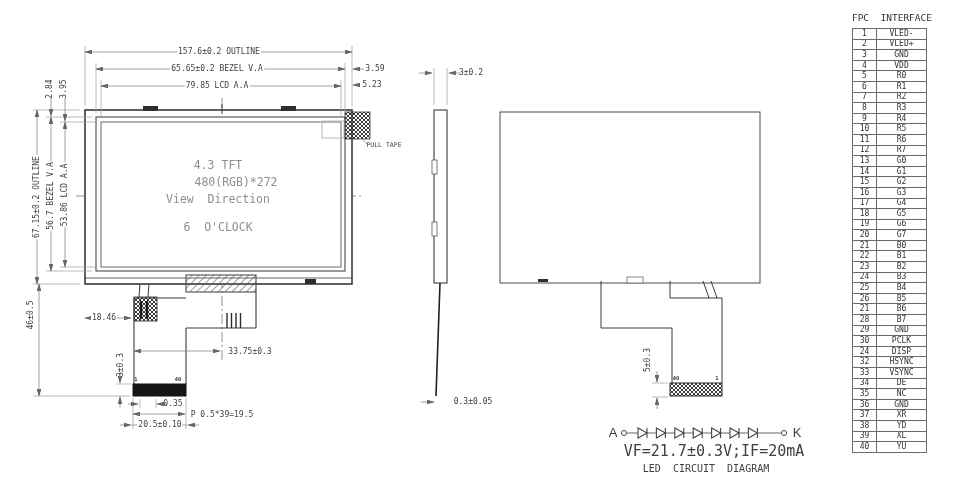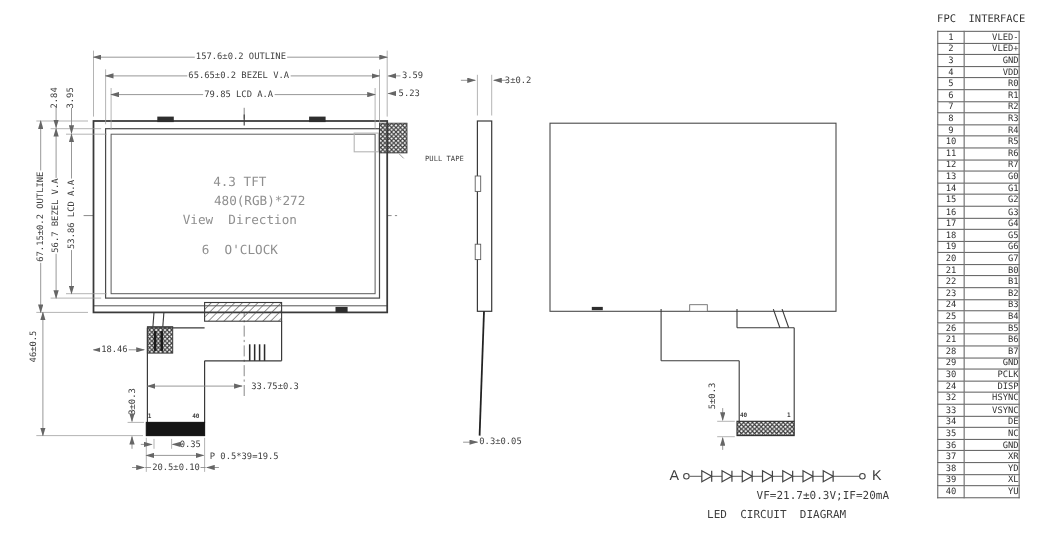--- a/index.html
+++ b/index.html
@@ -5,37 +5,37 @@
   html,body{margin:0;padding:0;background:#fff;}
   #stage{position:relative;width:961px;height:496px;background:#fff;overflow:hidden;
          font-family:"DejaVu Sans Mono",monospace;}
   #stage svg{position:absolute;left:0;top:0;z-index:1;}
   .lbl{position:absolute;z-index:2;transform:translate(-50%,-50%);
        font:8px "DejaVu Sans Mono",monospace;color:#3f3f3f;background:#fff;
        padding:0 1px;white-space:pre;line-height:1;}
   .lbl.v{transform:translate(-50%,-50%) rotate(-90deg);}
   .lbl.nobg{background:transparent;}
   .lbl.pin{font-size:5.5px;font-weight:bold;padding:0;background:transparent;}
-  .lbl.small{font-size:6.5px;margin-left:20px;}
+  .lbl.small{font-size:6.5px;}
   .scr{position:absolute;z-index:2;transform:translate(-50%,-50%);
        font:11.5px "DejaVu Sans Mono",monospace;color:#8f8f8f;white-space:pre;line-height:1;}
   .led-term{position:absolute;z-index:2;transform:translate(-50%,-50%);
        font:13px "Liberation Sans",sans-serif;color:#3f3f3f;}
   .led-txt{position:absolute;z-index:2;transform:translate(-50%,-50%);
        font:10px "DejaVu Sans Mono",monospace;color:#3f3f3f;white-space:pre;}
   
   .fpc{position:absolute;left:846px;top:12px;width:86px;z-index:2;}
   .fpc-title{display:block;text-align:right;font:9.5px "DejaVu Sans Mono",monospace;
        color:#333;white-space:pre;margin-bottom:5px;}
   table.pins{border-collapse:collapse;margin-left:6px;width:74px;
        border:1px solid #444;table-layout:fixed;}
   table.pins td{border:1px solid #6a6a6a;font:8px "DejaVu Sans Mono",monospace;
        color:#333;height:9.6px;padding:0;line-height:1;overflow:hidden;}
   td.c-no{width:23px;text-align:center;}
-  td.c-nm{width:49px;text-align:right;padding-left:3px;}
+  td.c-nm{width:49px;text-align:center;padding-left:3px;}
 </style>
 </head>
 <body>
 
 <div id="stage">
 
   <svg width="961" height="496" viewBox="0 0 961 496">
     <defs>
       <marker id="arr" viewBox="0 0 10 6" refX="9" refY="3" markerWidth="10" markerHeight="6" orient="auto-start-reverse">
           <path d="M0,0 L10,3 L0,6 Z" fill="#666"></path>
@@ -203,29 +203,29 @@
   <span class="lbl small nobg" style="left:384px;top:145px">PULL TAPE</span>
   <span class="lbl pin" style="left:136px;top:380px">1</span>
   <span class="lbl pin" style="left:178px;top:380px">40</span>
 
   <span class="scr" style="left:218px;top:166px">4.3 TFT</span>
   <span class="scr" style="left:236px;top:183px">480(RGB)*272</span>
   <span class="scr" style="left:218px;top:200px">View  Direction</span>
   <span class="scr" style="left:218px;top:228px">6  O'CLOCK</span>
 
   <span class="lbl nobg" style="left:471px;top:73px">3±0.2</span>
-  <span class="lbl nobg" style="left:455px;top:402px">0.3±0.05</span>
+  <span class="lbl nobg" style="left:473px;top:402px">0.3±0.05</span>
 
   <span class="lbl v nobg" style="left:648px;top:360px">5±0.3</span>
   <span class="lbl pin" style="left:676px;top:379px">40</span>
   <span class="lbl pin" style="left:717px;top:379px">1</span>
 
   <span class="led-term" style="left:613px;top:432px">A</span>
   <span class="led-term" style="left:797px;top:432px">K</span>
-  <span class="led-txt" style="left:748px;top:451px;font-size:10px">VF=21.7±0.3V;IF=20mA</span>
+  <span class="led-txt" style="left:714px;top:451px;font-size:15px">VF=21.7±0.3V;IF=20mA</span>
   <span class="led-txt" style="left:706px;top:468px">LED  CIRCUIT  DIAGRAM</span>
 
   <div class="fpc">
     <span class="fpc-title">FPC  INTERFACE</span>
     <table class="pins">
       <tbody>
           <tr>
             <td class="c-no">1</td>
             <td class="c-nm">VLED-</td>
           </tr>

